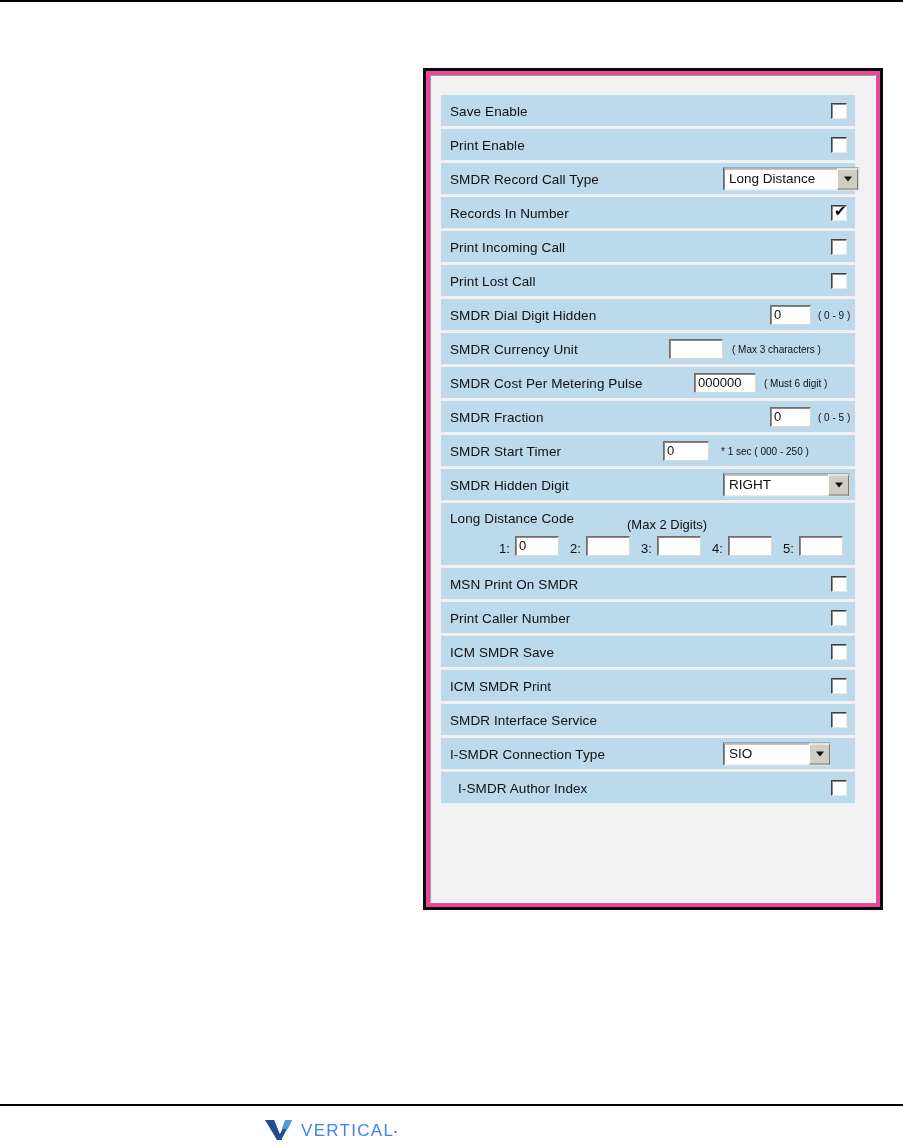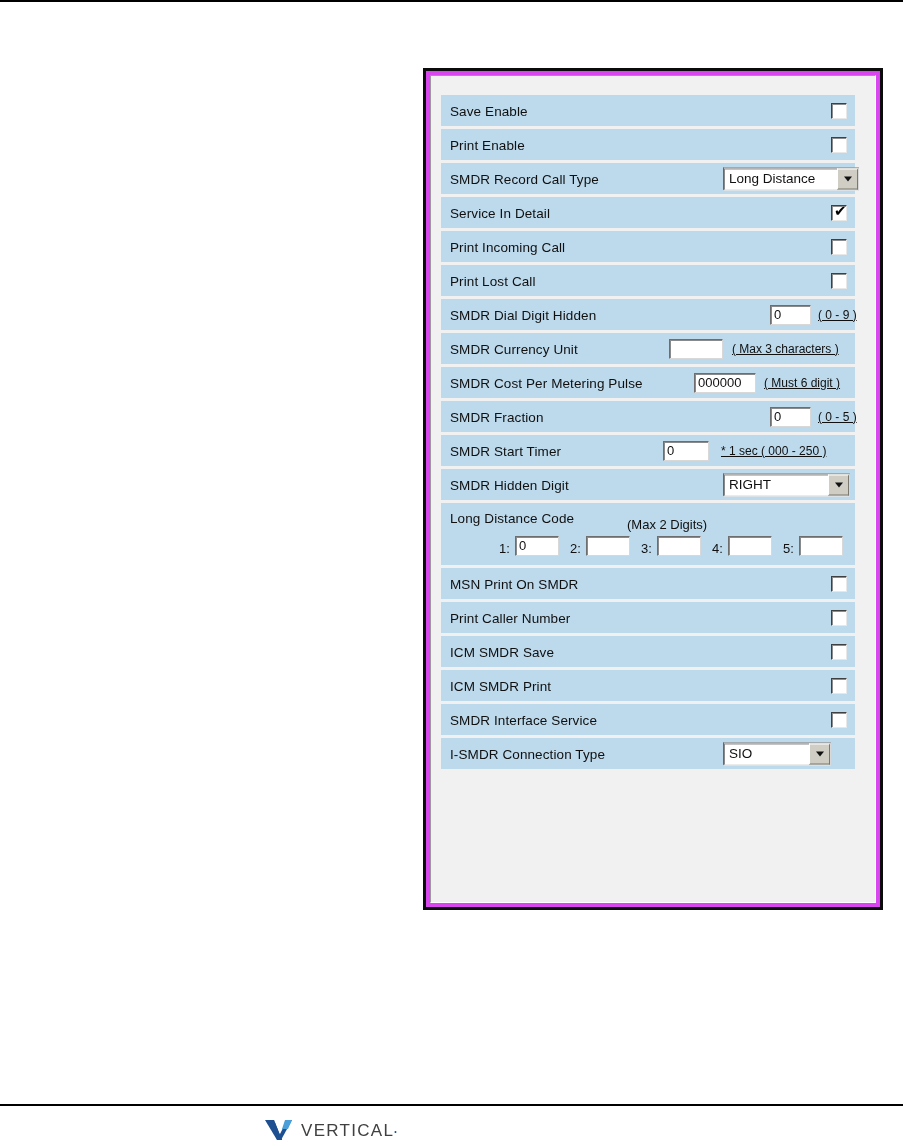--- a/index.html
+++ b/index.html
@@ -29,21 +29,21 @@
     background: #000000;
   }
 
   
   .dialog {
     position: absolute;
     left: 423px;
     top: 68px;
     width: 460px;
     height: 842px;
-    background: #d946ef;
+    background: #ec4899;
     border: 3px solid #0b0b0b;
     box-sizing: border-box;
     padding: 0;
   }
   .dialog-inner {
     position: absolute;
     left: 4px; top: 4px; right: 4px; bottom: 4px;
     border: 1px solid #9a9a9a;
     border-right-color: #ffffff;
     border-bottom-color: #ffffff;
@@ -79,26 +79,25 @@
     white-space: nowrap;
     letter-spacing: 0.1px;
   }
   .row.indent .row-label { left: 17px; }
   .row.tall .row-label {
     top: 8px;
     transform: none;
   }
   .row-sublabel {
     position: absolute;
-    font-size: 12px;
+    font-size: 10px;
     color: #101010;
     white-space: nowrap;
     top: 50%;
     transform: translateY(-50%);
-    text-decoration: underline;
   }
 
   
   .checkbox {
     position: absolute;
     right: 8px;
     top: 50%;
     transform: translateY(-50%);
     width: 16px;
     height: 16px;
@@ -209,21 +208,21 @@
   }
   .logo-mark {
     position: relative;
     width: 30px;
     height: 22px;
     margin-right: 6px;
   }
   .logo-text {
     font-size: 17px;
     letter-spacing: 1.3px;
-    color: #404040;
+    color: #3b82f6;
     font-family: "Liberation Sans", sans-serif;
     font-weight: normal;
   }
   .logo-tm {
     font-size: 7px;
     vertical-align: super;
     color: #1d4f91;
   }
 </style>
 </head>
@@ -246,21 +245,21 @@
         <div class="row">
           <div class="row-label">SMDR Record Call Type</div>
           <div class="combo" style="left: 282px; width: 136px;">
             <span class="combo-text">Long Distance</span>
             <span class="combo-btn">
               <span class="arrow"></span>
             </span>
           </div>
         </div>
         <div class="row">
-          <div class="row-label">Service In Detail</div>
+          <div class="row-label">Records In Number</div>
           <div class="checkbox">
             <span class="tick">✔</span>
           </div>
         </div>
         <div class="row">
           <div class="row-label">Print Incoming Call</div>
           <div class="checkbox"></div>
         </div>
         <div class="row">
           <div class="row-label">Print Lost Call</div>
@@ -336,20 +335,24 @@
         </div>
         <div class="row">
           <div class="row-label">I-SMDR Connection Type</div>
           <div class="combo" style="left: 282px; width: 108px;">
             <span class="combo-text">SIO</span>
             <span class="combo-btn">
               <span class="arrow"></span>
             </span>
           </div>
         </div>
+        <div class="row indent">
+          <div class="row-label">I-SMDR Author Index</div>
+          <div class="checkbox"></div>
+        </div>
       </div>
   </div>
 </div>
 
 <div class="footer">
   <div class="logo-mark">
     <svg width="30" height="22" viewBox="0 0 30 22" xmlns="http://www.w3.org/2000/svg">
       <polygon points="0,0 9,0 17,20 12,20" fill="#1d4f91"></polygon>
       <polygon points="9,0 9,0 17,20 12,20" fill="#1d4f91"></polygon>
       <polygon points="16,20 12,20 22,0 27,0" fill="#1d4f91"></polygon>

